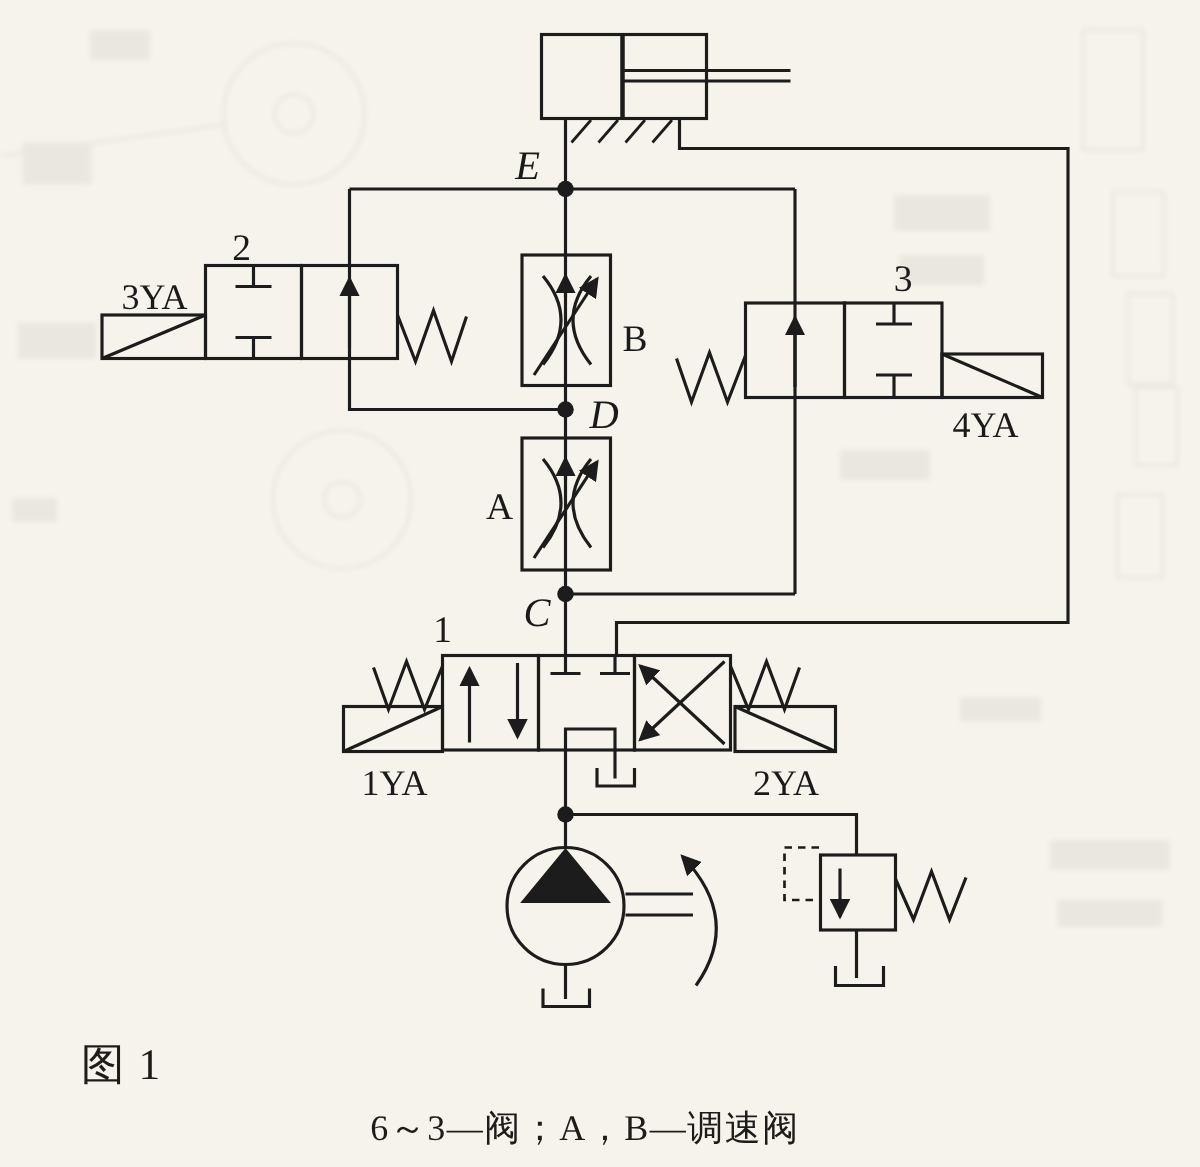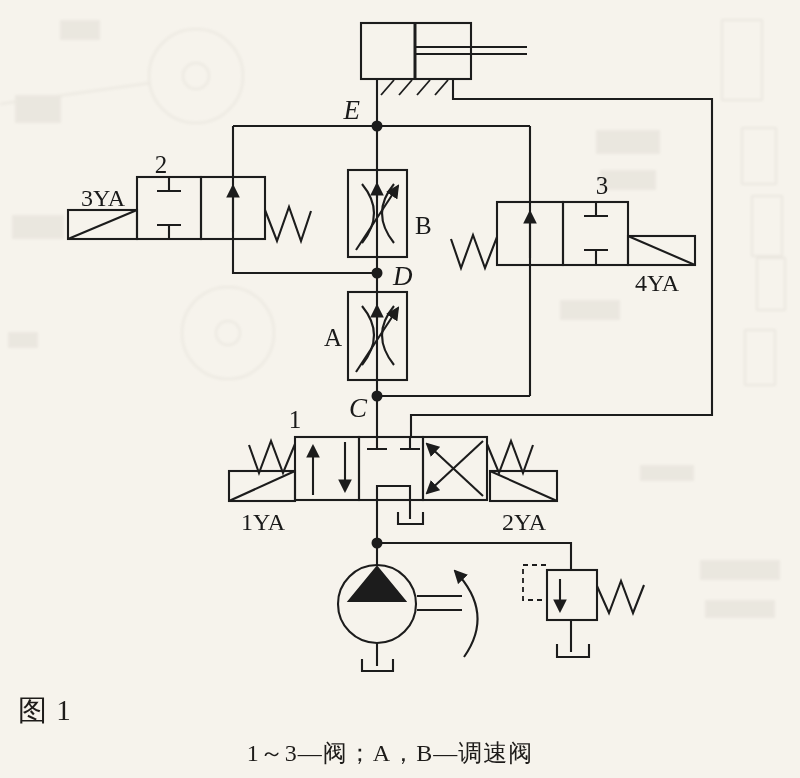--- a/index.html
+++ b/index.html
@@ -8,21 +8,21 @@
     background:#f6f3ec;
     font-family:"Liberation Serif", serif;
   }
   #stage{position:absolute;left:0;top:0;width:800px;height:778px;}
   svg{position:absolute;left:0;top:0;display:block;}
   .caption-row{
     position:absolute;left:0;top:691px;width:800px;height:44px;
     display:flex;align-items:flex-start;color:#1e1c1a;
     font-size:29px;line-height:38px;letter-spacing:1px;white-space:nowrap;
   }
-  .caption-row .figno{padding-left:18px;}
+  .caption-row .figno{padding-left:18px;margin-left:36px;}
   .caption-row .captext{padding-left:66px;}
   .subcaption{
     position:absolute;left:0;top:737px;width:780px;text-align:center;
     color:#1e1c1a;font-size:24px;line-height:32px;letter-spacing:1px;
   }
   .bleed{opacity:0.08;filter:blur(1.6px);}
   text{fill:#1a1a1a;}
   .lbl{font-size:25px;}
   .lbl-i{font-size:27px;font-style:italic;}
   .lbl-s{font-size:24px;}
@@ -195,15 +195,15 @@
     <text class="lbl-s" x="103" y="206" text-anchor="middle">3YA</text>
     <text class="lbl-s" x="657" y="291" text-anchor="middle">4YA</text>
     <text class="lbl-s" x="263" y="530" text-anchor="middle">1YA</text>
     <text class="lbl-s" x="524" y="530" text-anchor="middle">2YA</text>
   </g>
 </svg>
 
   <div class="caption-row">
     <span class="figno">图 1</span>
   </div>
-  <div class="subcaption">1～3—阀；A，B—调速阀</div>
+  <div class="subcaption">6～3—阀；A，B—调速阀</div>
 
 </div>
 
 </body></html>

